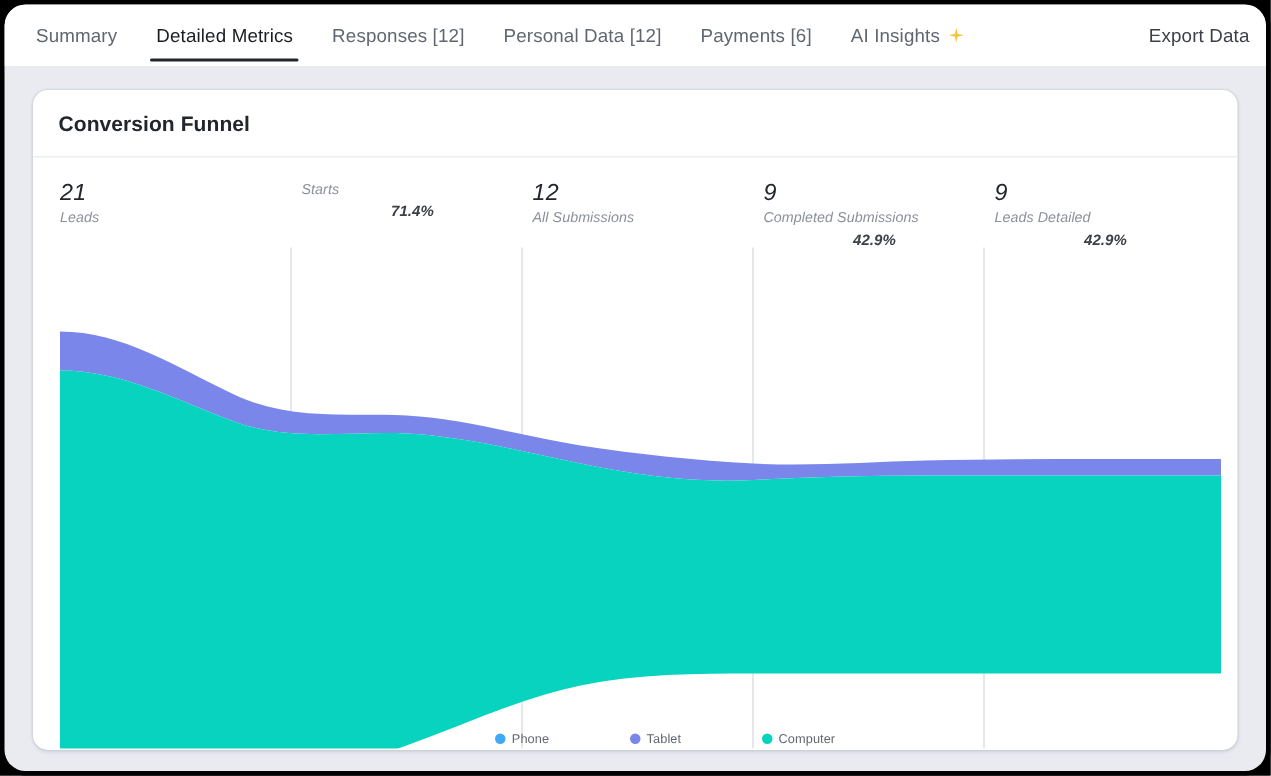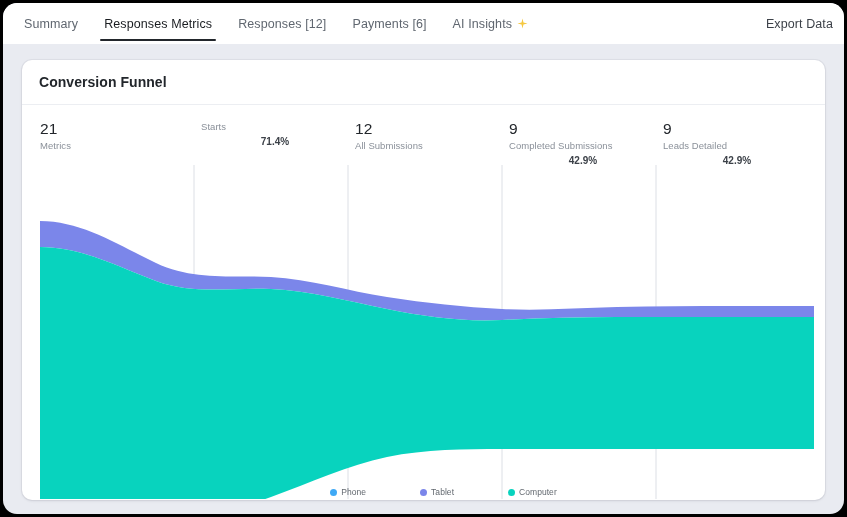--- a/index.html
+++ b/index.html
@@ -131,20 +131,21 @@
     width: 803px; height: 394px;
     display: block;
   }
 
   
   #stages {
     position: absolute;
     left: 0; top: 0;
     width: 678px; height: 394px;
     pointer-events: none;
+    font-style: italic;
   }
   .stage {
     position: absolute;
     top: 14px;
     width: 148px;
     pointer-events: auto;
   }
   .stage-count {
     font-size: 15.5px;
     color: #22262B;
@@ -203,27 +204,30 @@
   <div id="app">
 
     <div id="tabbar">
       <div id="tabs">
 
         <div class="tab">
           <span>Summary</span>
         </div>
 
         <div class="tab active">
-          <span>Responses Metrics</span>
+          <span>Detailed Metrics</span>
         </div>
 
         <div class="tab">
           <span>Responses [12]</span>
         </div>
 
+        <div class="tab">
+          <span>Personal Data [12]</span>
+        </div>
 
         <div class="tab">
           <span>Payments [6]</span>
         </div>
 
         <div class="tab">
           <span>AI Insights</span>
           <span class="sparkle">
             <svg viewBox="0 0 24 24" width="11" height="11">
               <path d="M12 1 L14.1 9.9 L23 12 L14.1 14.1 L12 23 L9.9 14.1 L1 12 L9.9 9.9 Z" fill="#F5C842"></path>
@@ -288,21 +292,21 @@
                    C 326,360 288,378 249,392
                    C 210,406 172,416 134,420
                    C 96,424 60,422 18,422
                    Z"></path>
         </svg>
 
         <div id="stages">
 
           <div class="stage" style="left:18px;">
             <div class="stage-count">21</div>
-            <div class="stage-label">Metrics</div>
+            <div class="stage-label">Leads</div>
             <div class="stage-pct"></div>
           </div>
 
           <div class="stage" style="left:179px;">
             <div class="stage-label">Starts</div>
             <div class="stage-pct">71.4%</div>
           </div>
 
           <div class="stage" style="left:333px;">
             <div class="stage-count">12</div>

